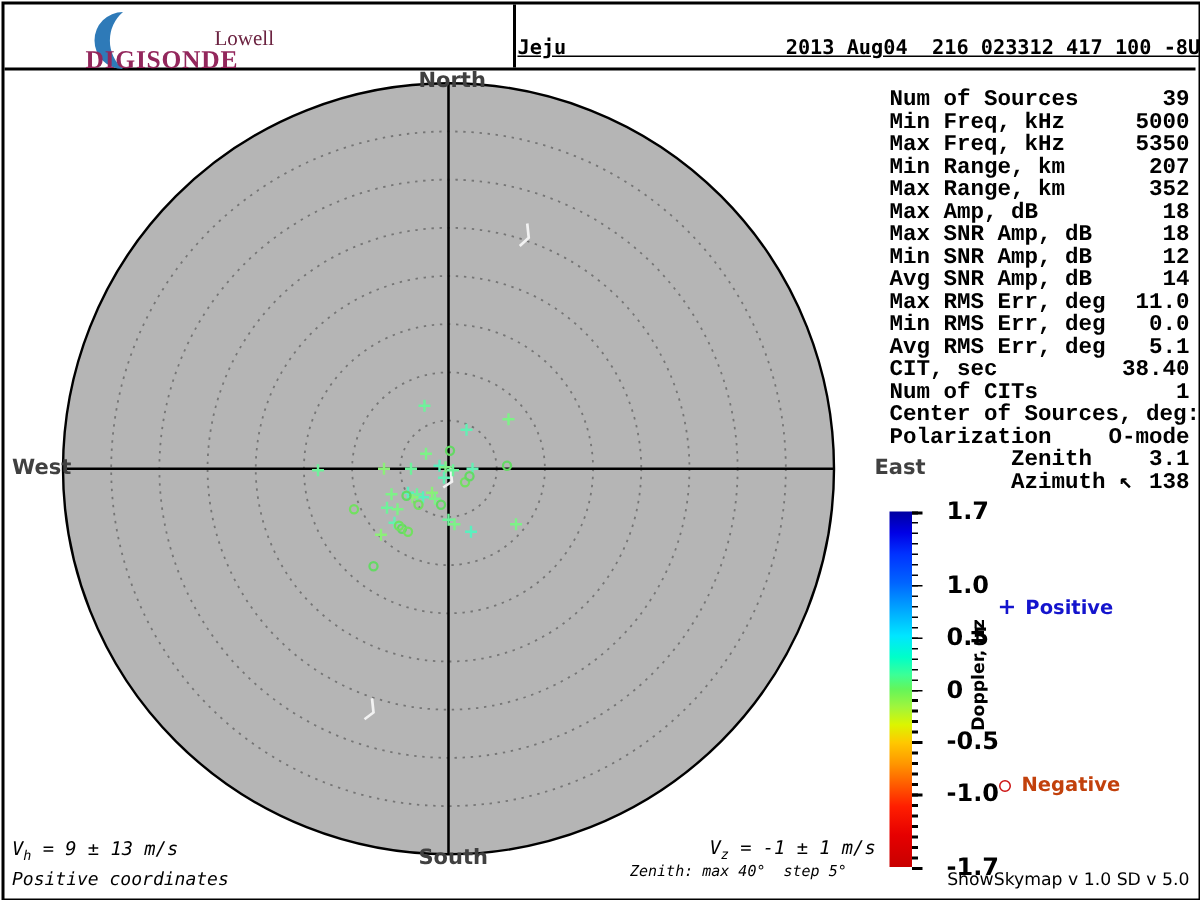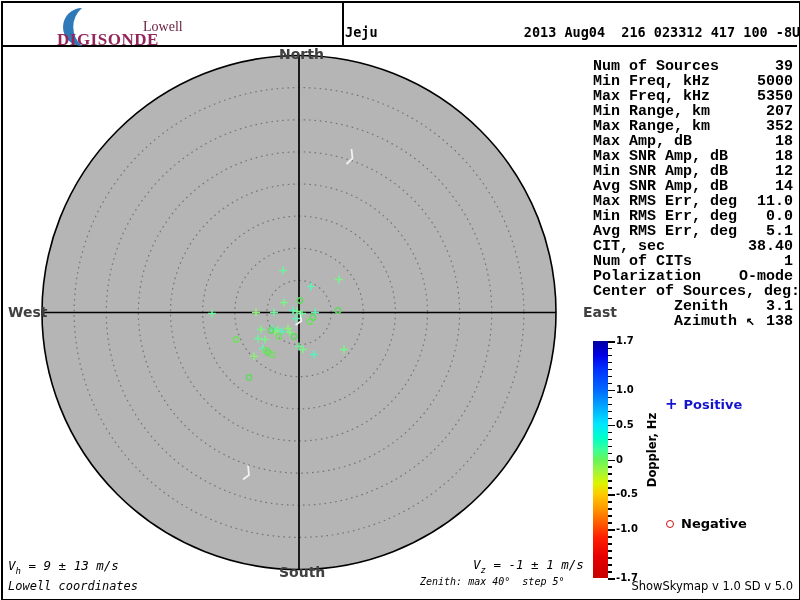--- a/index.html
+++ b/index.html
@@ -5,48 +5,48 @@
   html,body{margin:0;padding:0;background:#fff;}
   #page{position:relative;width:800px;height:600px;background:#fff;overflow:hidden;
         font-family:"DejaVu Sans", sans-serif;}
   .abs{position:absolute;}
   #frame{position:absolute;left:1px;top:1px;width:796px;height:596px;border:2px solid #000;}
   #hsep{position:absolute;left:3px;top:45px;width:794px;height:2px;background:#000;}
   #hdiv{position:absolute;left:342px;top:3px;width:2px;height:42px;background:#000;}
   
   .hdr-pre{position:absolute;left:345px;margin:0;font-family:"DejaVu Sans Mono",monospace;
            font-weight:bold;font-size:13.5px;line-height:16px;white-space:pre;color:#000;}
-  #hrow1{top:5px;} #hrow2{top:24px;}
+  #hrow1{top:5px;} #hrow2{top:24px;text-decoration:underline;}
   
   #logo-lowell{position:absolute;left:143px;top:19px;font-family:"Liberation Serif",serif;
                font-size:14px;color:#6b2240;}
   #logo-digisonde{position:absolute;left:57px;top:30px;font-family:"Liberation Serif",serif;
                font-weight:bold;font-size:17px;letter-spacing:0.5px;color:#93275c;}
   
   .compass{position:absolute;font-weight:bold;font-size:14px;color:#404040;}
   #lbl-north{left:279px;top:46px;width:40px;text-align:center;}
   #lbl-south{left:279px;top:564px;width:40px;text-align:left;}
   #lbl-west{left:8px;top:304px;width:38px;text-align:right;}
   #lbl-east{left:559px;top:304px;width:40px;text-align:left;margin-left:24px;}
   
   #stats{position:absolute;left:593px;top:59px;width:200px;
          font-family:"Liberation Mono",monospace;font-size:15px;line-height:15px;color:#000;}
   .srow{display:flex;justify-content:space-between;height:15px;font-weight:bold;}
   .slab{white-space:pre;}
   
   #cbar{position:absolute;left:593px;top:341px;width:15px;height:237px;}
   .cbtick{position:absolute;background:#000;height:1.5px;}
-  .cblab{position:absolute;left:616px;transform:translateY(-52%);font-weight:bold;
-         font-size:10px;color:#000;}
+  .cblab{position:absolute;left:631px;transform:translateY(-52%);font-weight:bold;
+         font-size:16px;color:#000;}
   #cbar-title{position:absolute;left:652px;top:450px;transform:translate(-50%,-50%) rotate(-90deg);
          font-weight:bold;font-size:11.5px;white-space:nowrap;color:#000;}
   
   #leg-pos{position:absolute;left:665px;top:395px;color:#1414cd;font-weight:bold;font-size:13px;}
   #leg-pos .pm{font-weight:bold;font-size:15px;margin-right:6px;}
-  #leg-neg{position:absolute;left:666px;top:516px;color:#000000;font-weight:bold;font-size:13px;
+  #leg-neg{position:absolute;left:666px;top:516px;color:#c2410c;font-weight:bold;font-size:13px;
            display:flex;align-items:center;}
   #leg-neg .om{display:inline-block;width:6px;height:6px;border:1.6px solid #cc1111;
            border-radius:50%;margin-right:7px;}
   
   .ital{font-family:"DejaVu Sans Mono",monospace;font-style:italic;color:#000;white-space:pre;}
   #vh-line{position:absolute;left:8px;top:558px;font-size:12.5px;}
   #compass-note{position:absolute;left:8px;top:579px;font-size:12px;}
   #vz-line{position:absolute;left:473px;top:557px;font-size:12.5px;}
   #zenith-note{position:absolute;left:420px;top:576px;font-size:10px;}
   #version{position:absolute;right:7px;top:579px;font-size:11.5px;color:#000;}
@@ -181,26 +181,26 @@
       </div>
       <div class="srow">
         <span class="slab">CIT, sec</span>
         <span class="sval">38.40</span>
       </div>
       <div class="srow">
         <span class="slab">Num of CITs</span>
         <span class="sval">1</span>
       </div>
       <div class="srow">
+        <span class="slab">Center of Sources, deg:</span>
+        <span class="sval"></span>
+      </div>
+      <div class="srow">
         <span class="slab">Polarization</span>
         <span class="sval">O-mode</span>
-      </div>
-      <div class="srow">
-        <span class="slab">Center of Sources, deg:</span>
-        <span class="sval"></span>
       </div>
       <div class="srow">
         <span class="slab">         Zenith</span>
         <span class="sval">3.1</span>
       </div>
       <div class="srow">
         <span class="slab">         Azimuth ↖</span>
         <span class="sval">138</span>
       </div>
     </div>
@@ -259,18 +259,18 @@
     </div>
   <div id="cbar-title">Doppler, Hz</div>
 
   <div id="leg-pos"><span class="pm">+</span><span>Positive</span></div>
   <div id="leg-neg">
       <span class="om"></span>
       <span>Negative</span>
     </div>
 
   <div id="vh-line" class="ital"><span>V</span><sub>h</sub><span> = 9 ± 13 m/s</span></div>
-  <div id="compass-note" class="ital">Lowell coordinates</div>
+  <div id="compass-note" class="ital">Positive coordinates</div>
   <div id="vz-line" class="ital"><span>V</span><sub>z</sub><span> = -1 ± 1 m/s</span></div>
   <div id="zenith-note" class="ital">Zenith: max 40°  step 5°</div>
   <div id="version">ShowSkymap v 1.0  SD v 5.0</div>
 
 </div>
 
 </body></html>

